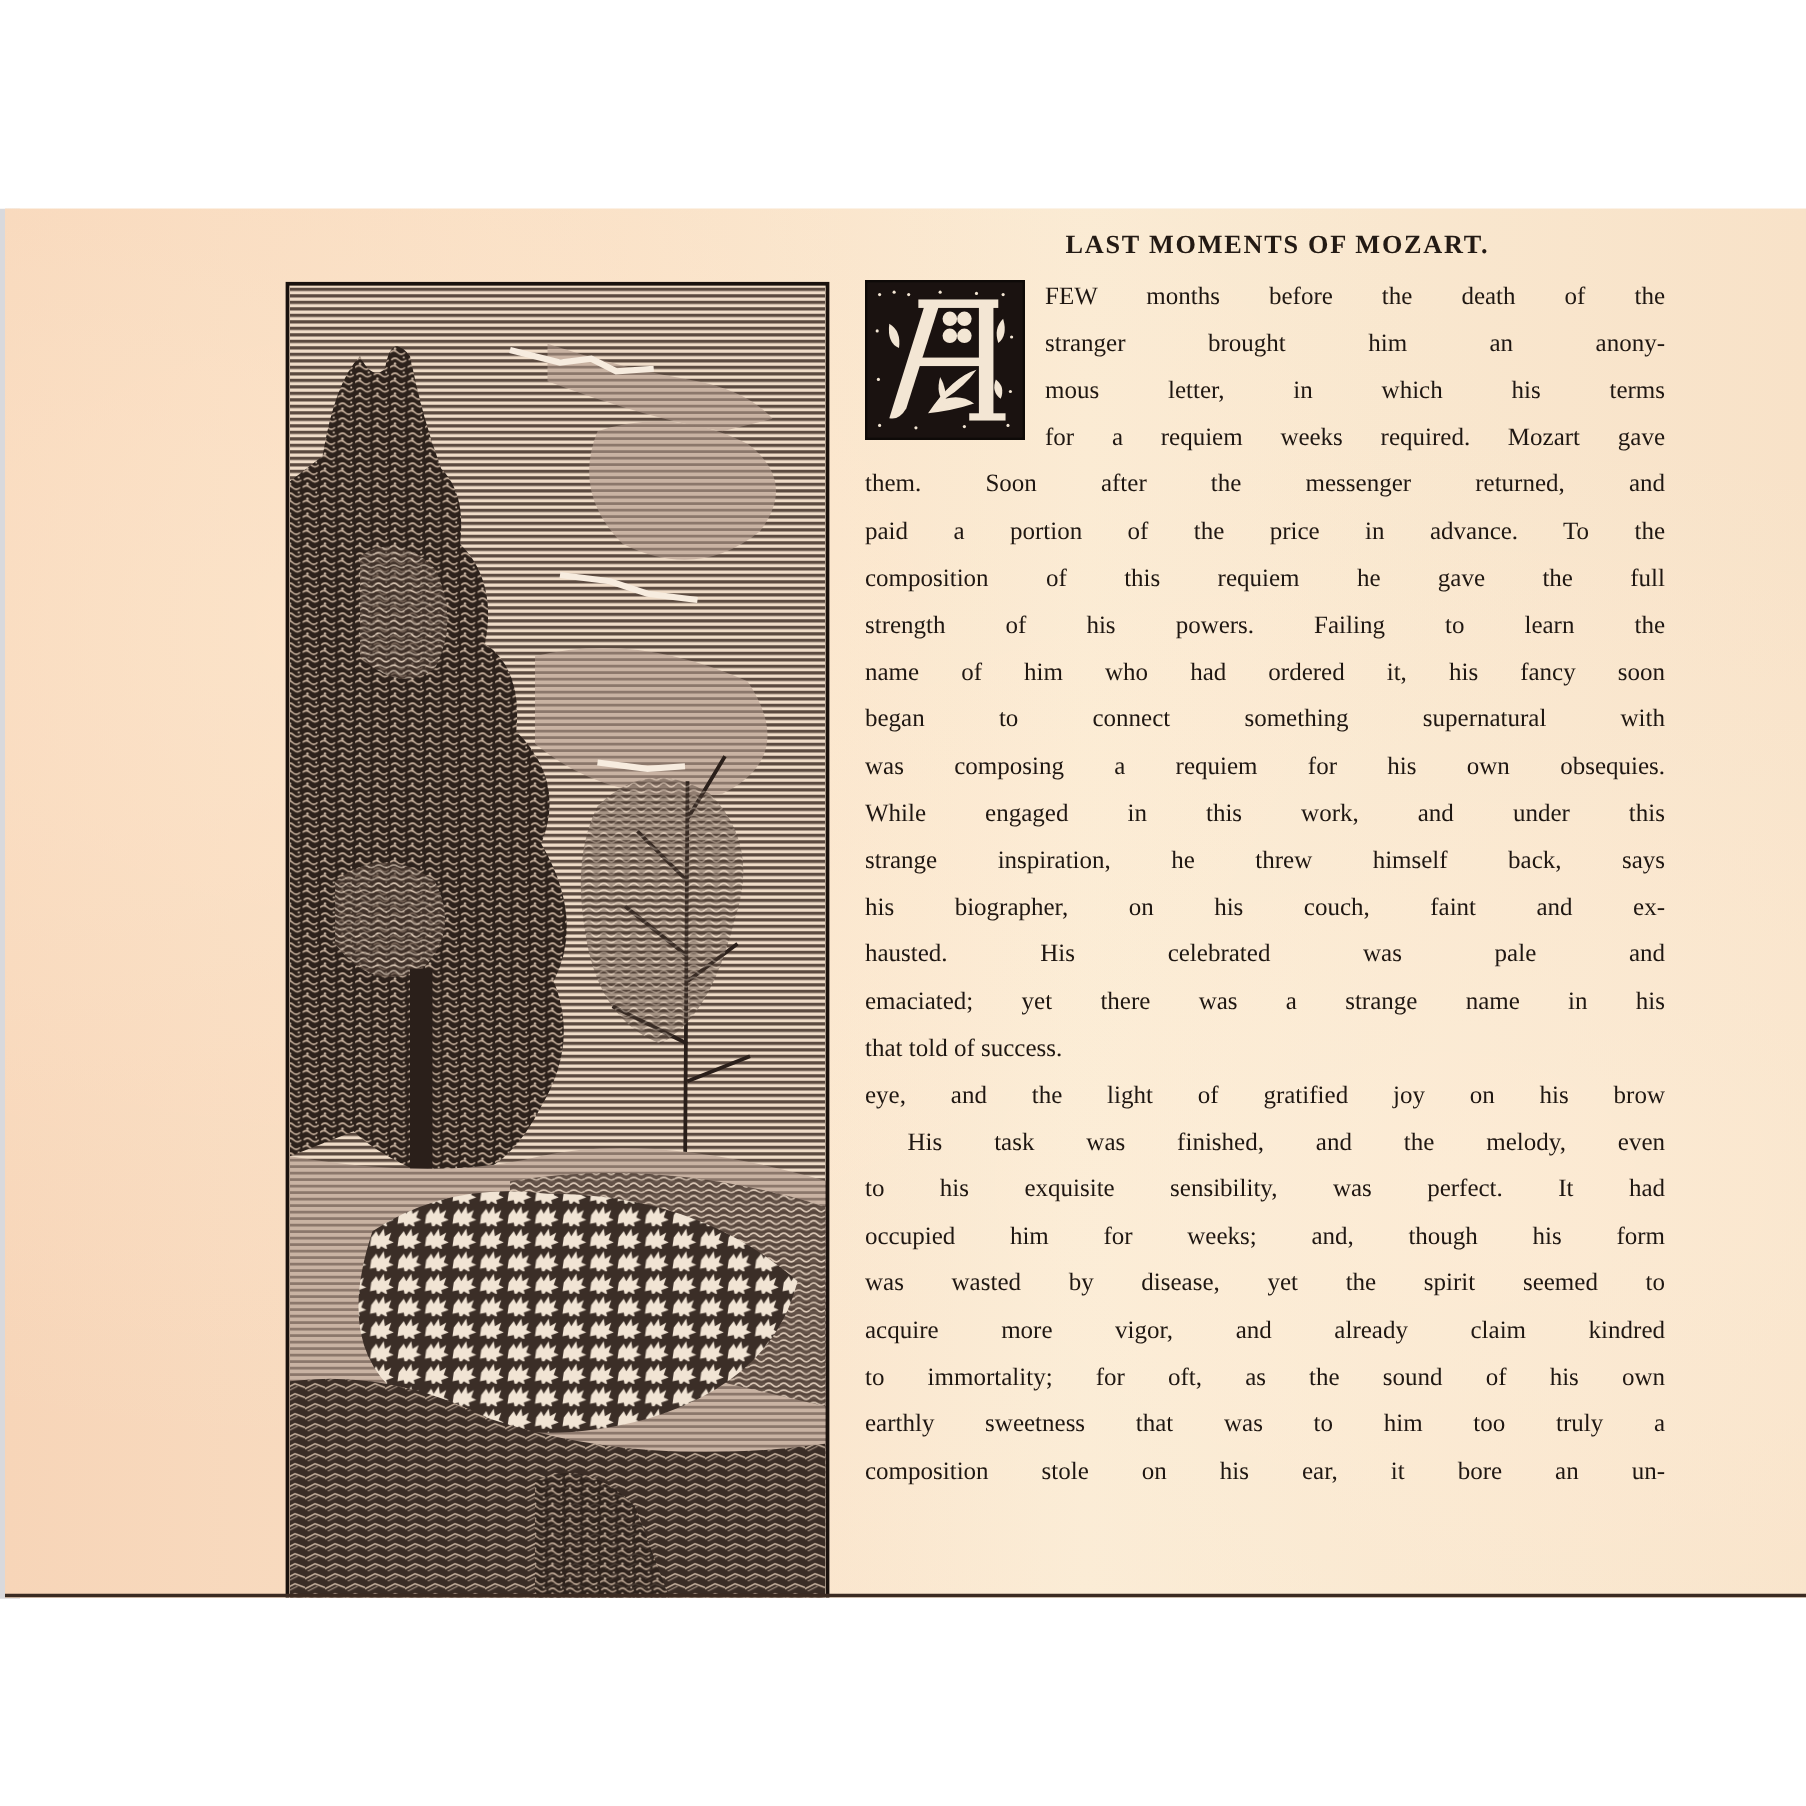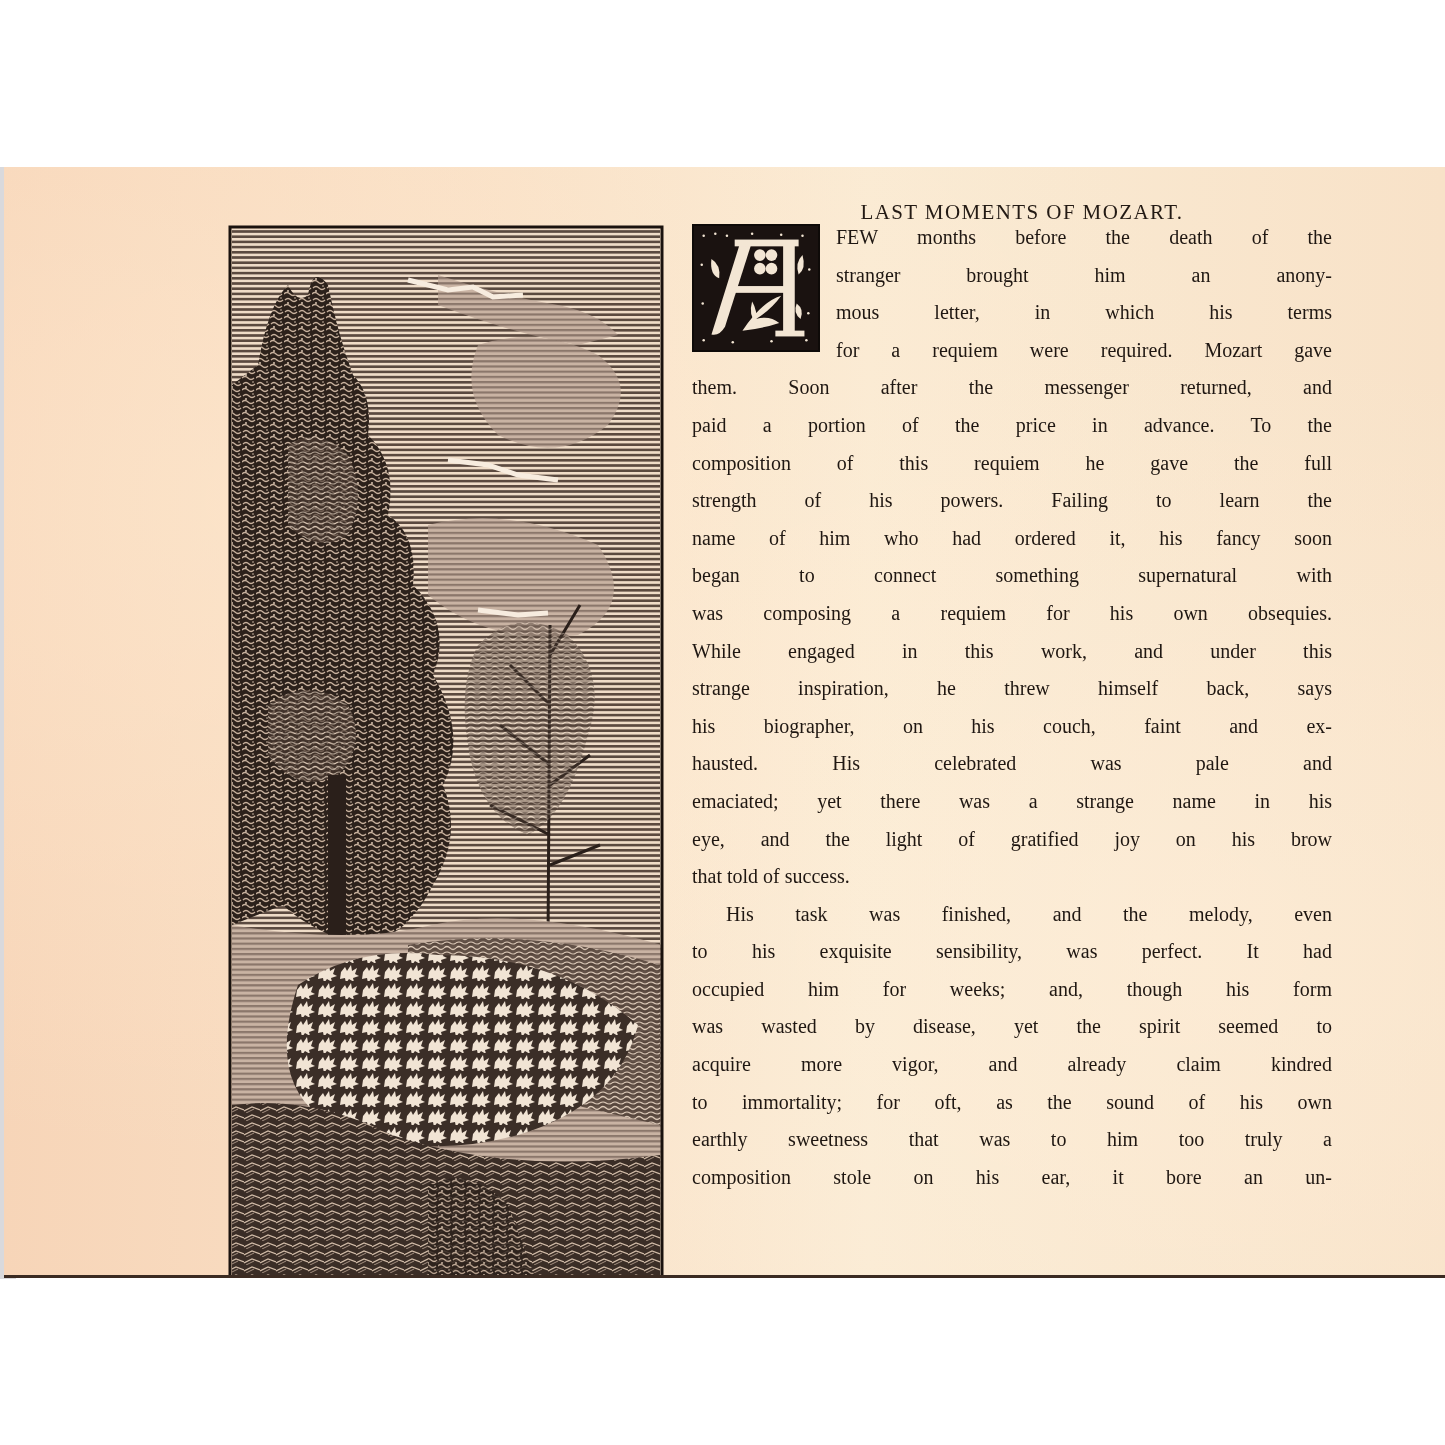--- a/index.html
+++ b/index.html
@@ -24,22 +24,22 @@
     .paper::after {
       content: ""; position: absolute; left: 0; right: 0; bottom: 0; height: 3px;
       background: #3b2b22;
     }
     .engraving {
       position: absolute; left: 224px; top: 58px; width: 436px; height: 1060px;
     }
     .engraving svg { width: 100%; height: 100%; display: block; }
 
     .title {
-      position: absolute; left: 686px; top: 33px; width: 644px; text-align: center;
-      font-size: 21px; font-weight: normal; letter-spacing: 1.4px; color: #231a14;
+      position: absolute; left: 686px; top: 16px; width: 644px; text-align: center;
+      font-size: 21px; font-weight: bold; letter-spacing: 1.4px; color: #231a14;
       padding-left: 10px;
     }
     .text-col {
       position: absolute; left: 688px; top: 52px; width: 640px;
       font-size: 20px; line-height: 37.6px; color: #1f1712;
     }
     .drop-cap {
       float: left; width: 128px; height: 128px; margin: 5px 16px 4px 0;
       background: #1c1410; position: relative;
       border: 2px solid #0e0a08; box-sizing: border-box;
@@ -165,35 +165,35 @@
           <path d="M18 34 q10 6 8 20 q-10 -4 -8 -20 z"></path>
           <path d="M112 30 q-8 8 -4 20 q8 -6 4 -20 z"></path>
           <path d="M110 96 q-8 -6 -4 -16 q8 6 4 16 z"></path>
         </g>
       </svg>
     </div>
 
     <span class="line">FEW months before the death of the</span>
     <span class="line">stranger  brought  him  an  anony-</span>
     <span class="line">mous  letter,  in  which  his  terms</span>
-    <span class="line">for a requiem were required.  Mozart gave</span>
+    <span class="line">for a requiem weeks required.  Mozart gave</span>
     <span class="line">them.  Soon after the messenger returned, and</span>
     <span class="line">paid a portion of the price in advance.  To the</span>
     <span class="line">composition of this requiem he gave the full</span>
     <span class="line">strength of his powers.  Failing to learn the</span>
     <span class="line">name of him who had ordered it, his fancy soon</span>
     <span class="line">began to connect something supernatural with</span>
     <span class="line">was composing a requiem for his own obsequies.</span>
     <span class="line">While engaged in this work, and under this</span>
     <span class="line">strange inspiration, he threw himself back, says</span>
     <span class="line">his biographer, on his couch, faint and ex-</span>
     <span class="line">hausted.  His celebrated was pale and</span>
     <span class="line">emaciated; yet there was a strange name in his</span>
+    <span class="line last">that told of success.</span>
     <span class="line">eye, and the light of gratified joy on his brow</span>
-    <span class="line last">that told of success.</span>
 
     <span class="line indent">His task was finished, and the melody, even</span>
     <span class="line">to his exquisite sensibility, was perfect.  It had</span>
     <span class="line">occupied him for weeks; and, though his form</span>
     <span class="line">was wasted by disease, yet the spirit seemed to</span>
     <span class="line">acquire more vigor, and already claim kindred</span>
     <span class="line">to immortality; for oft, as the sound of his own</span>
     <span class="line">earthly sweetness that was to him too truly a</span>
     <span class="line">composition stole on his ear, it bore an un-</span>
   </div>

